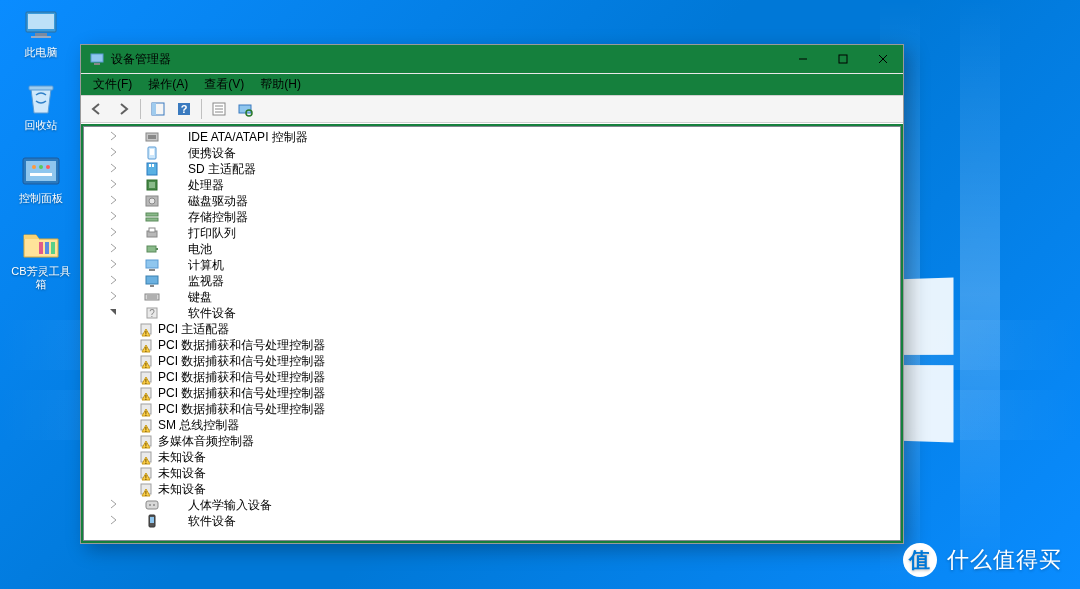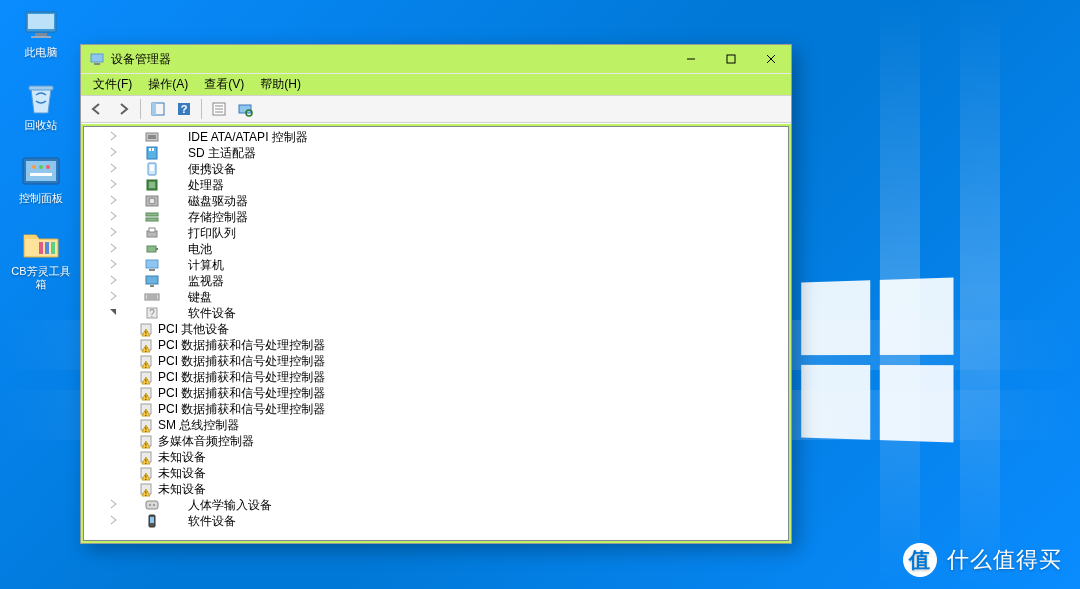--- a/index.html
+++ b/index.html
@@ -22,22 +22,22 @@
   .beam.v2 { top:0; bottom:0; left:960px; width:40px; background: linear-gradient(180deg, rgba(255,255,255,0) 0%, rgba(255,255,255,0.22) 50%, rgba(255,255,255,0) 100%);}
 
   
   .desktop-icons { position: absolute; left: 6px; top: 8px; width: 70px; }
   .di { width: 70px; text-align: center; color: #fff; font-size: 11px; margin-bottom: 22px; cursor: default; text-shadow: 0 1px 2px rgba(0,0,0,0.4);}
   .di .icon-wrap { width: 40px; height: 34px; margin: 0 auto 4px; display:flex; align-items:center; justify-content:center; }
   .di .label { line-height: 13px; word-break: break-all; }
 
   
   .window {
-    position: absolute; left: 80px; top: 44px; width: 712px; height: 500px;
-    background: #bef264; border: 1px solid #9a9a9a; box-shadow: 6px 6px 18px rgba(0,0,0,0.28);
+    position: absolute; left: 80px; top: 44px; width: 824px; height: 500px;
+    background: #15803d; border: 1px solid #9a9a9a; box-shadow: 6px 6px 18px rgba(0,0,0,0.28);
     display: flex; flex-direction: column;
   }
   .titlebar { height: 28px; display:flex; align-items:center; font-size:12px; color:#000; }
   .titlebar .ticon { width:16px; height:16px; margin:0 6px 0 8px; display:flex; align-items:center; justify-content:center;}
   .titlebar .title { flex:1; }
   .winbtns { display:flex; height:100%; }
   .winbtn { width:40px; display:flex; align-items:center; justify-content:center; font-size:13px; font-family: "Segoe MDL2 Assets", sans-serif; }
 
   .menubar { height:22px; display:flex; align-items:center; padding:0 4px; font-size:12px; border-top:1px solid #e8e8e8;}
   .menubar .mitem { padding: 2px 8px; }
@@ -220,45 +220,45 @@
               </svg>
             </span>
             <span class="nlabel">IDE ATA/ATAPI 控制器</span>
           </div>
           <div class="node lvl1">
             <span class="arrow"><svg width="10" height="10">
                 <path d="M3 1 L8 5 L3 9" fill="none" stroke="#a0a0a0" stroke-width="1"></path>
               </svg></span>
             <span class="nicon">
               <svg width="16" height="16" viewBox="0 0 16 16">
+                <rect x="4" y="2" width="8" height="12" rx="1" fill="#cfe8fb" stroke="#5a9bd4"></rect>
+                <rect x="6" y="4" width="4" height="6" fill="#fff"></rect>
+              </svg>
+            </span>
+            <span class="nlabel">便携设备</span>
+          </div>
+          <div class="node lvl1">
+            <span class="arrow"><svg width="10" height="10">
+                <path d="M3 1 L8 5 L3 9" fill="none" stroke="#a0a0a0" stroke-width="1"></path>
+              </svg></span>
+            <span class="nicon">
+              <svg width="16" height="16" viewBox="0 0 16 16">
                 <rect x="3" y="2" width="10" height="12" fill="#59b0e3" stroke="#2a7abf"></rect>
                 <rect x="5" y="3" width="2" height="3" fill="#fff"></rect>
                 <rect x="8" y="3" width="2" height="3" fill="#fff"></rect>
               </svg>
             </span>
             <span class="nlabel">SD 主适配器</span>
           </div>
           <div class="node lvl1">
             <span class="arrow"><svg width="10" height="10">
                 <path d="M3 1 L8 5 L3 9" fill="none" stroke="#a0a0a0" stroke-width="1"></path>
               </svg></span>
             <span class="nicon">
               <svg width="16" height="16" viewBox="0 0 16 16">
-                <rect x="4" y="2" width="8" height="12" rx="1" fill="#cfe8fb" stroke="#5a9bd4"></rect>
-                <rect x="6" y="4" width="4" height="6" fill="#fff"></rect>
-              </svg>
-            </span>
-            <span class="nlabel">便携设备</span>
-          </div>
-          <div class="node lvl1">
-            <span class="arrow"><svg width="10" height="10">
-                <path d="M3 1 L8 5 L3 9" fill="none" stroke="#a0a0a0" stroke-width="1"></path>
-              </svg></span>
-            <span class="nicon">
-              <svg width="16" height="16" viewBox="0 0 16 16">
                 <rect x="3" y="3" width="10" height="10" fill="#4a8a4a" stroke="#2a6a2a"></rect>
                 <rect x="5" y="5" width="6" height="6" fill="#8aba8a"></rect>
               </svg>
             </span>
             <span class="nlabel">处理器</span>
           </div>
           <div class="node lvl1">
             <span class="arrow"><svg width="10" height="10">
                 <path d="M3 1 L8 5 L3 9" fill="none" stroke="#a0a0a0" stroke-width="1"></path>
               </svg></span>
@@ -357,21 +357,21 @@
           </div>
           <div class="node lvl2">
             <span class="arrow"></span>
             <span class="nicon">
               <svg width="16" height="16" viewBox="0 0 16 16">
                 <rect x="3" y="3" width="10" height="10" fill="#eaeaea" stroke="#a0a0a0"></rect>
                 <path d="M8 8 L4 15 L12 15 Z" fill="#ffd24a" stroke="#c89a1a"></path>
                 <text x="8" y="14.5" font-size="7" text-anchor="middle" fill="#6a4a00" font-weight="bold">!</text>
               </svg>
             </span>
-            <span class="nlabel">PCI 其他设备</span>
+            <span class="nlabel">PCI 主适配器</span>
           </div>
           <div class="node lvl2">
             <span class="arrow"></span>
             <span class="nicon">
               <svg width="16" height="16" viewBox="0 0 16 16">
                 <rect x="3" y="3" width="10" height="10" fill="#eaeaea" stroke="#a0a0a0"></rect>
                 <path d="M8 8 L4 15 L12 15 Z" fill="#ffd24a" stroke="#c89a1a"></path>
                 <text x="8" y="14.5" font-size="7" text-anchor="middle" fill="#6a4a00" font-weight="bold">!</text>
               </svg>
             </span>

